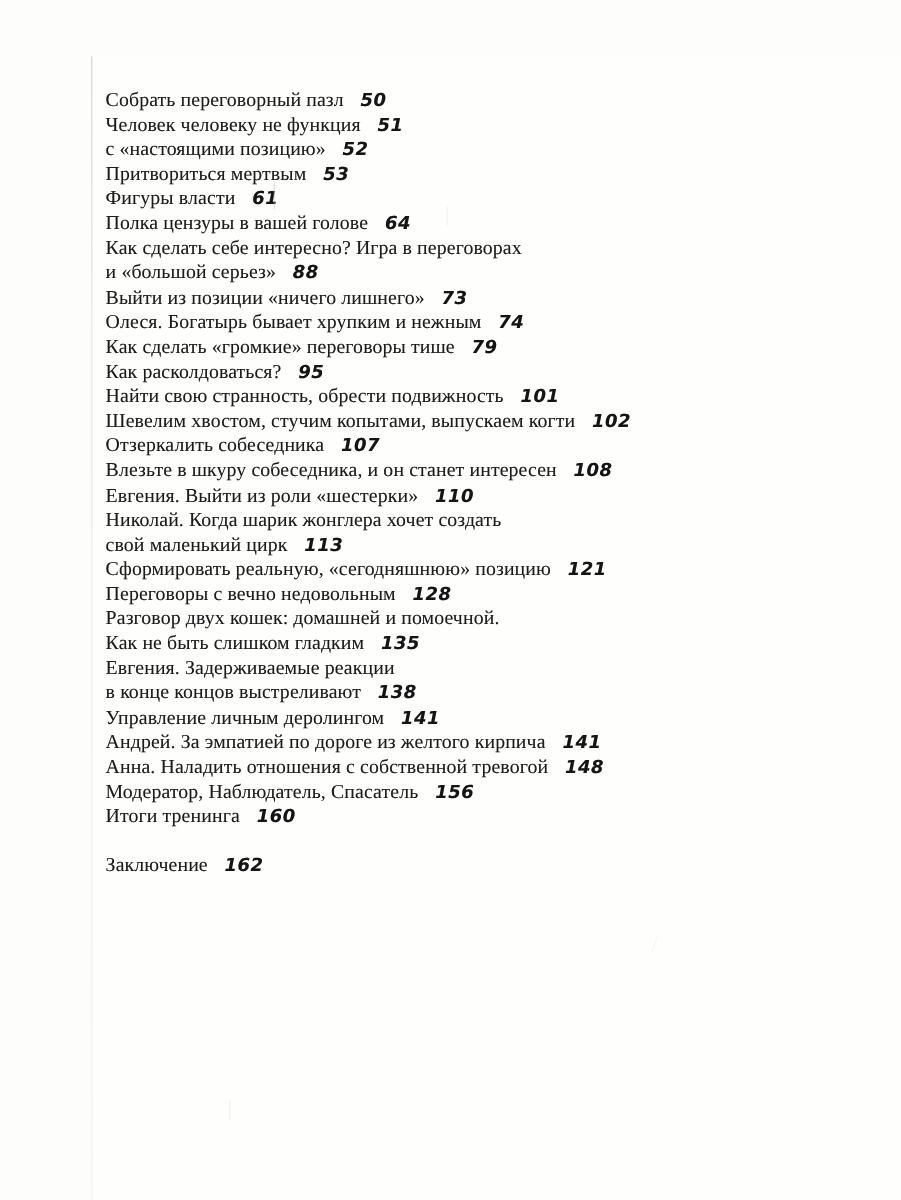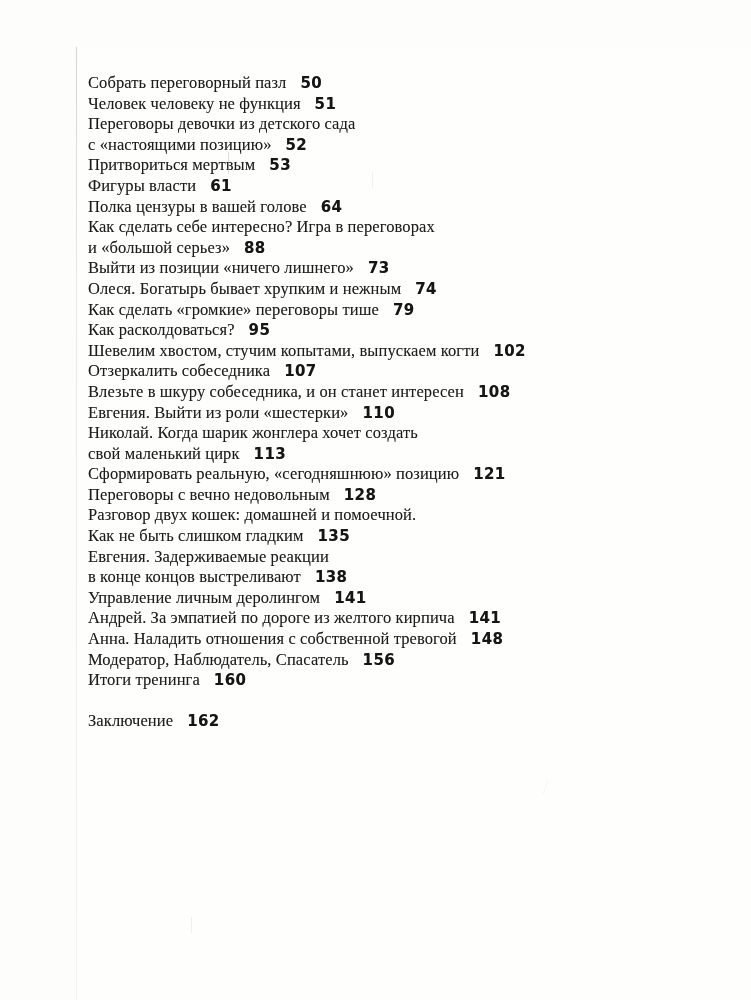--- a/index.html
+++ b/index.html
@@ -53,20 +53,21 @@
     display: inline;
   }
   .page-num {
     font-family: "DejaVu Sans", "Liberation Sans", sans-serif;
     font-weight: 700;
     font-size: 15px;
     color: #151515;
     margin-left: 14px;
     letter-spacing: 0.4px;
     text-shadow: 0 0 0.4px rgba(15,15,15,0.4);
+    font-style: italic;
   }
   
   .artifact {
     position: absolute;
     background: #b9b4ae;
     pointer-events: none;
   }
   .artifact.a1 { left: 228px; top: 152px; width: 1px; height: 22px; opacity: 0.45; }
   .artifact.a2 { left: 372px; top: 172px; width: 1px; height: 16px; opacity: 0.18; }
   .artifact.a3 { left: 191px; top: 917px; width: 1px; height: 16px; opacity: 0.20; }
@@ -74,31 +75,31 @@
 </style>
 </head>
 <body>
 
 <div class="page-surface"></div>
 <div class="page-edge"></div>
 
 <div class="toc" id="toc">
     <div class="toc-line"><span class="entry-text">Собрать переговорный пазл</span><span class="page-num">50</span></div>
     <div class="toc-line"><span class="entry-text">Человек человеку не функция</span><span class="page-num">51</span></div>
-    <div class="toc-line"><span class="entry-text">Переговоры девочки из детского сада</span></div>
     <div class="toc-line"><span class="entry-text">с «настоящими позицию»</span><span class="page-num">52</span></div>
     <div class="toc-line"><span class="entry-text">Притвориться мертвым</span><span class="page-num">53</span></div>
     <div class="toc-line"><span class="entry-text">Фигуры власти</span><span class="page-num">61</span></div>
     <div class="toc-line"><span class="entry-text">Полка цензуры в вашей голове</span><span class="page-num">64</span></div>
     <div class="toc-line"><span class="entry-text">Как сделать себе интересно? Игра в переговорах</span></div>
     <div class="toc-line"><span class="entry-text">и «большой серьез»</span><span class="page-num">88</span></div>
     <div class="toc-line"><span class="entry-text">Выйти из позиции «ничего лишнего»</span><span class="page-num">73</span></div>
     <div class="toc-line"><span class="entry-text">Олеся. Богатырь бывает хрупким и нежным</span><span class="page-num">74</span></div>
     <div class="toc-line"><span class="entry-text">Как сделать «громкие» переговоры тише</span><span class="page-num">79</span></div>
     <div class="toc-line"><span class="entry-text">Как расколдоваться?</span><span class="page-num">95</span></div>
+    <div class="toc-line"><span class="entry-text">Найти свою странность, обрести подвижность</span><span class="page-num">101</span></div>
     <div class="toc-line"><span class="entry-text">Шевелим хвостом, стучим копытами, выпускаем когти</span><span class="page-num">102</span></div>
     <div class="toc-line"><span class="entry-text">Отзеркалить собеседника</span><span class="page-num">107</span></div>
     <div class="toc-line"><span class="entry-text">Влезьте в шкуру собеседника, и он станет интересен</span><span class="page-num">108</span></div>
     <div class="toc-line"><span class="entry-text">Евгения. Выйти из роли «шестерки»</span><span class="page-num">110</span></div>
     <div class="toc-line"><span class="entry-text">Николай. Когда шарик жонглера хочет создать</span></div>
     <div class="toc-line"><span class="entry-text">свой маленький цирк</span><span class="page-num">113</span></div>
     <div class="toc-line"><span class="entry-text">Сформировать реальную, «сегодняшнюю» позицию</span><span class="page-num">121</span></div>
     <div class="toc-line"><span class="entry-text">Переговоры с вечно недовольным</span><span class="page-num">128</span></div>
     <div class="toc-line"><span class="entry-text">Разговор двух кошек: домашней и помоечной.</span></div>
     <div class="toc-line"><span class="entry-text">Как не быть слишком гладким</span><span class="page-num">135</span></div>

